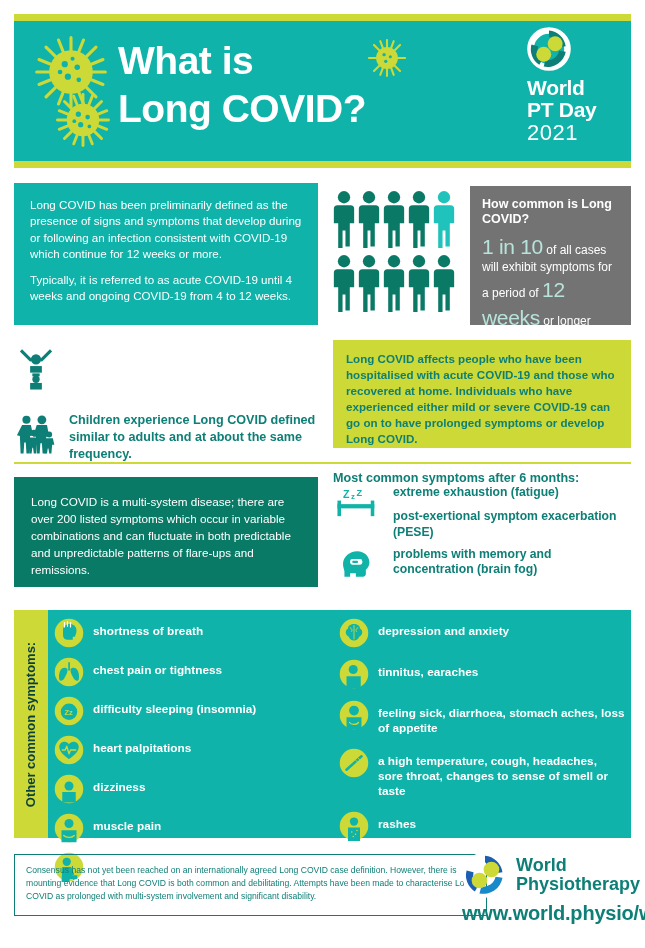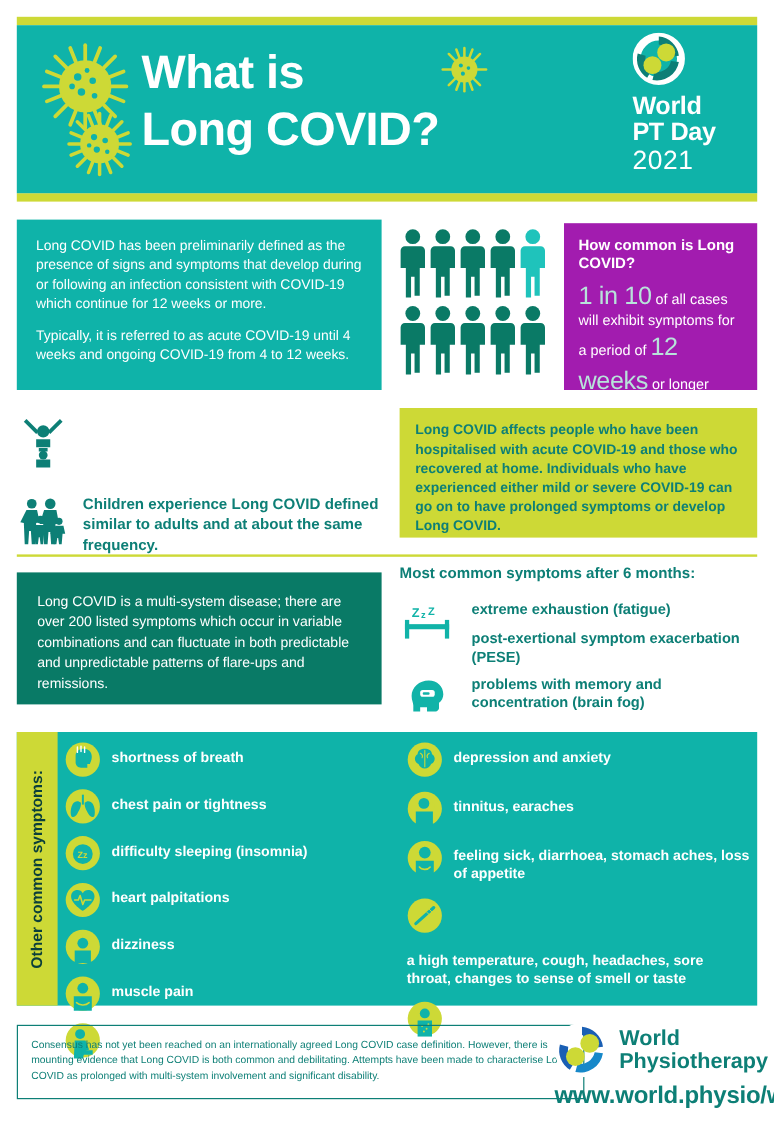--- a/index.html
+++ b/index.html
@@ -40,21 +40,21 @@
 
   .people-grid {
     position: absolute; left: 333px; top: 190px; width: 130px; height: 125px;
   }
   .people-row { display: flex; gap: 3px; }
   .people-row + .people-row { margin-top: 6px; }
   .person { width: 22px; height: 58px; }
 
   .howcommon {
     position: absolute; left: 470px; top: 186px; width: 161px; height: 139px;
-    background: #a21caf; color: #ffffff; padding: 11px 12px;
+    background: #737373; color: #ffffff; padding: 11px 12px;
   }
   .hc-title { font-weight: 700; font-size: 12.5px; line-height: 1.22; }
   .hc-body { margin-top: 5px; font-size: 12px; line-height: 1.33; }
   .hc-big { font-size: 21px; font-weight: 400; color: #b8e3da; letter-spacing: -0.3px; }
   .hc-sm { font-size: 12px; margin-top: 32px; }
 
   
   .facts { position: absolute; left: 14px; top: 345px; width: 304px; }
   .fact-row { display: flex; align-items: flex-start; gap: 11px; }
   .fact-row + .fact-row { margin-top: 16px; }
@@ -70,21 +70,21 @@
   
   .divider { position: absolute; left: 14px; top: 462px; width: 617px; height: 2px; background: #cdd936; }
 
   
   .multi-box {
     position: absolute; left: 14px; top: 477px; width: 304px; height: 110px;
     background: #097a66; color: #fff; padding: 17px 17px;
     font-size: 11.7px; line-height: 1.45;
   }
   .sym6 { position: absolute; left: 333px; top: 471px; width: 298px; }
-  .sym6-title { color: #0d7f76; font-weight: 700; font-size: 12.6px; margin-bottom: 16px; }
+  .sym6-title { color: #0d7f76; font-weight: 700; font-size: 12.6px; margin-bottom: 0; }
   .sym6-row { display: flex; align-items: flex-start; gap: 10px; }
   .sym6-icon { width: 50px; flex: 0 0 50px; height: 34px; }
   .sym6-text { color: #0d7f76; font-weight: 700; font-size: 12.2px; line-height: 1.3; }
   .sym6-stack { position: relative; }
   .sym6-item { color: #0d7f76; font-weight: 700; font-size: 12.2px; line-height: 1.3; }
 
   
   .other-wrap {
     position: absolute; left: 14px; top: 610px; width: 617px; height: 228px;
     background: #0fb3a9; display: flex;
@@ -495,21 +495,21 @@
             <circle cx="20" cy="20" r="19" fill="#cdd936"></circle>
             <g fill="#0fb3a9">
                 <circle cx="20" cy="14" r="6.5"></circle>
                 <path d="M10 23h20v16H10z"></path>
               </g>
             <path d="M14 30c2 3 9 4 12 0" fill="none" stroke="#cdd936" stroke-width="1.7" stroke-linecap="round"></path>
           </svg>
           <div class="sym-label">feeling sick, diarrhoea, stomach aches, loss of appetite</div>
         </div>
 
-        <div class="sym-row" style="margin-top:4px;flex-direction:column;">
+        <div class="sym-row" style="margin-top:4px;">
           <svg class="sym-badge" viewBox="0 0 40 40">
             <circle cx="20" cy="20" r="19" fill="#cdd936"></circle>
             <g stroke="#0fb3a9" stroke-width="3.4" stroke-linecap="round">
                 <line x1="10" y1="29" x2="30" y2="11"></line>
               </g>
             <g stroke="#cdd936" stroke-width="1" stroke-linecap="round">
                 <line x1="22" y1="16" x2="25" y2="19"></line>
                 <line x1="25" y1="13" x2="28" y2="16"></line>
               </g>
           </svg>

